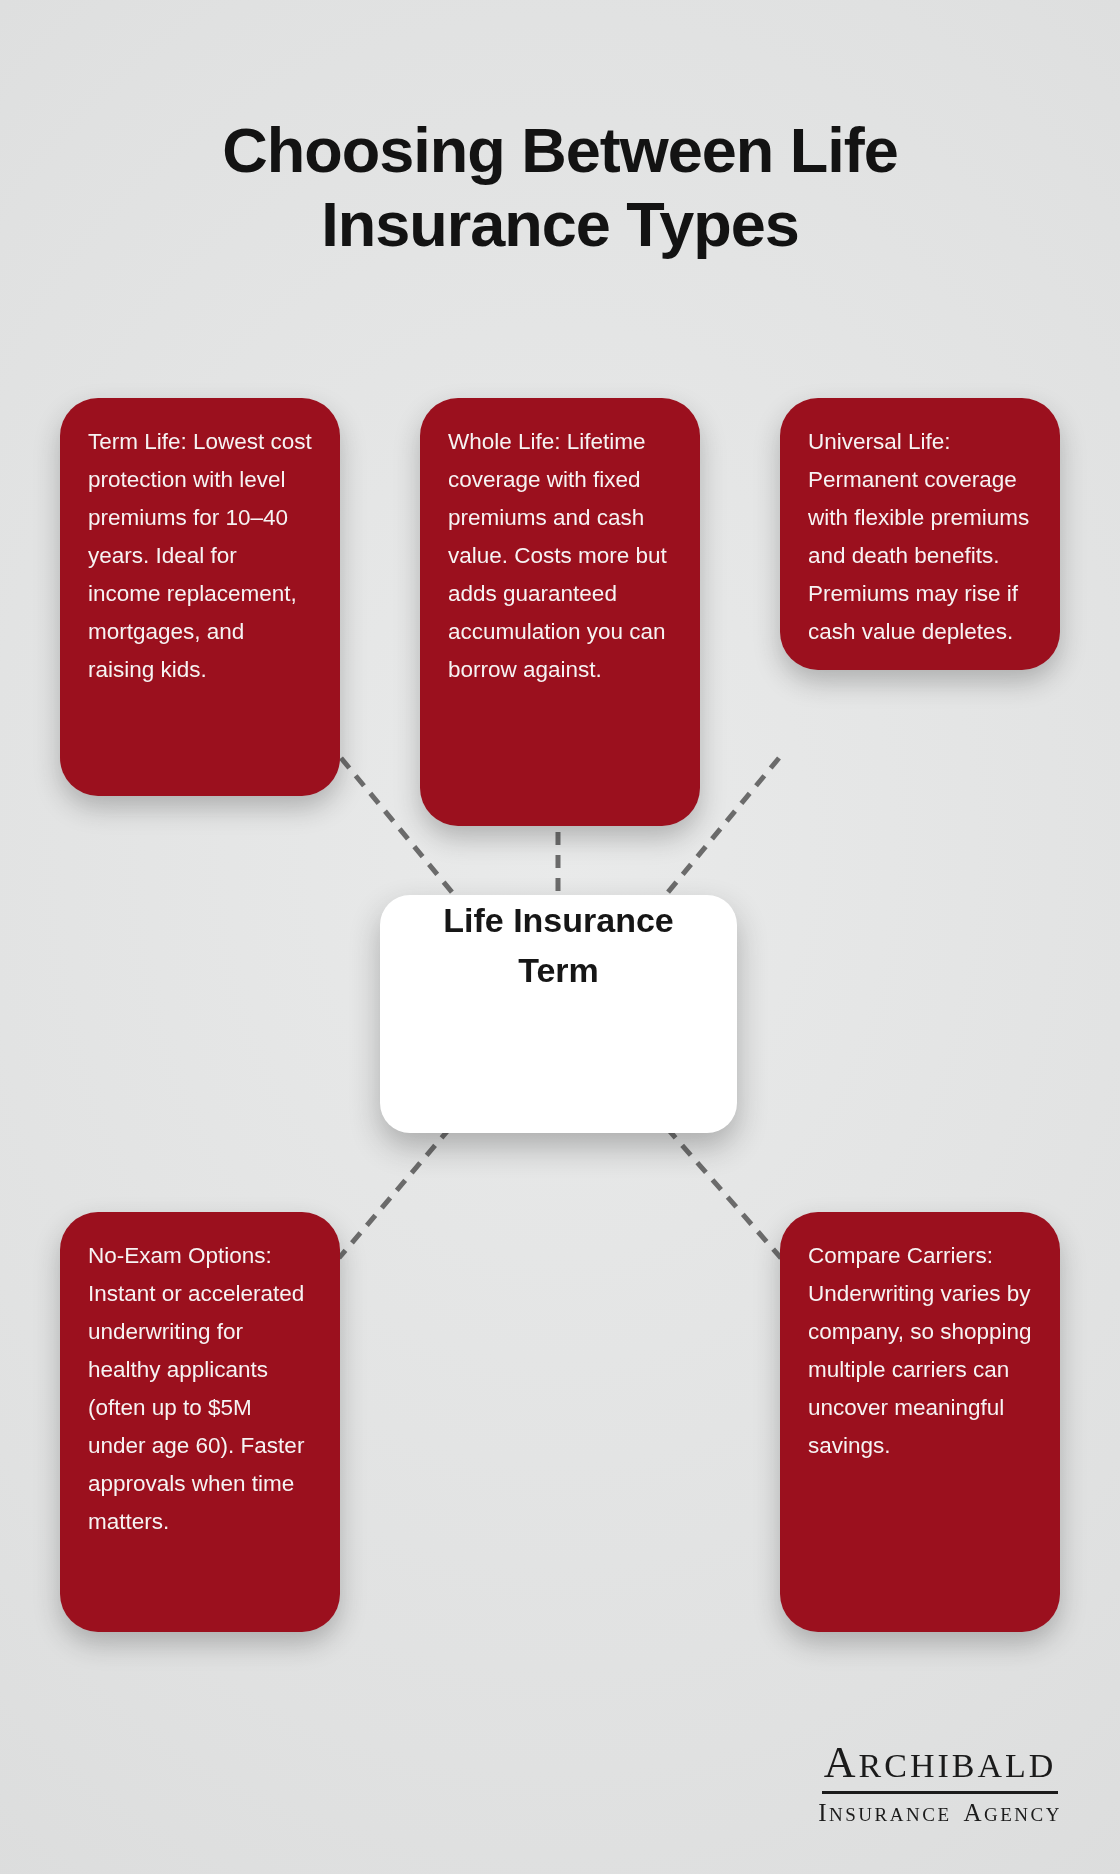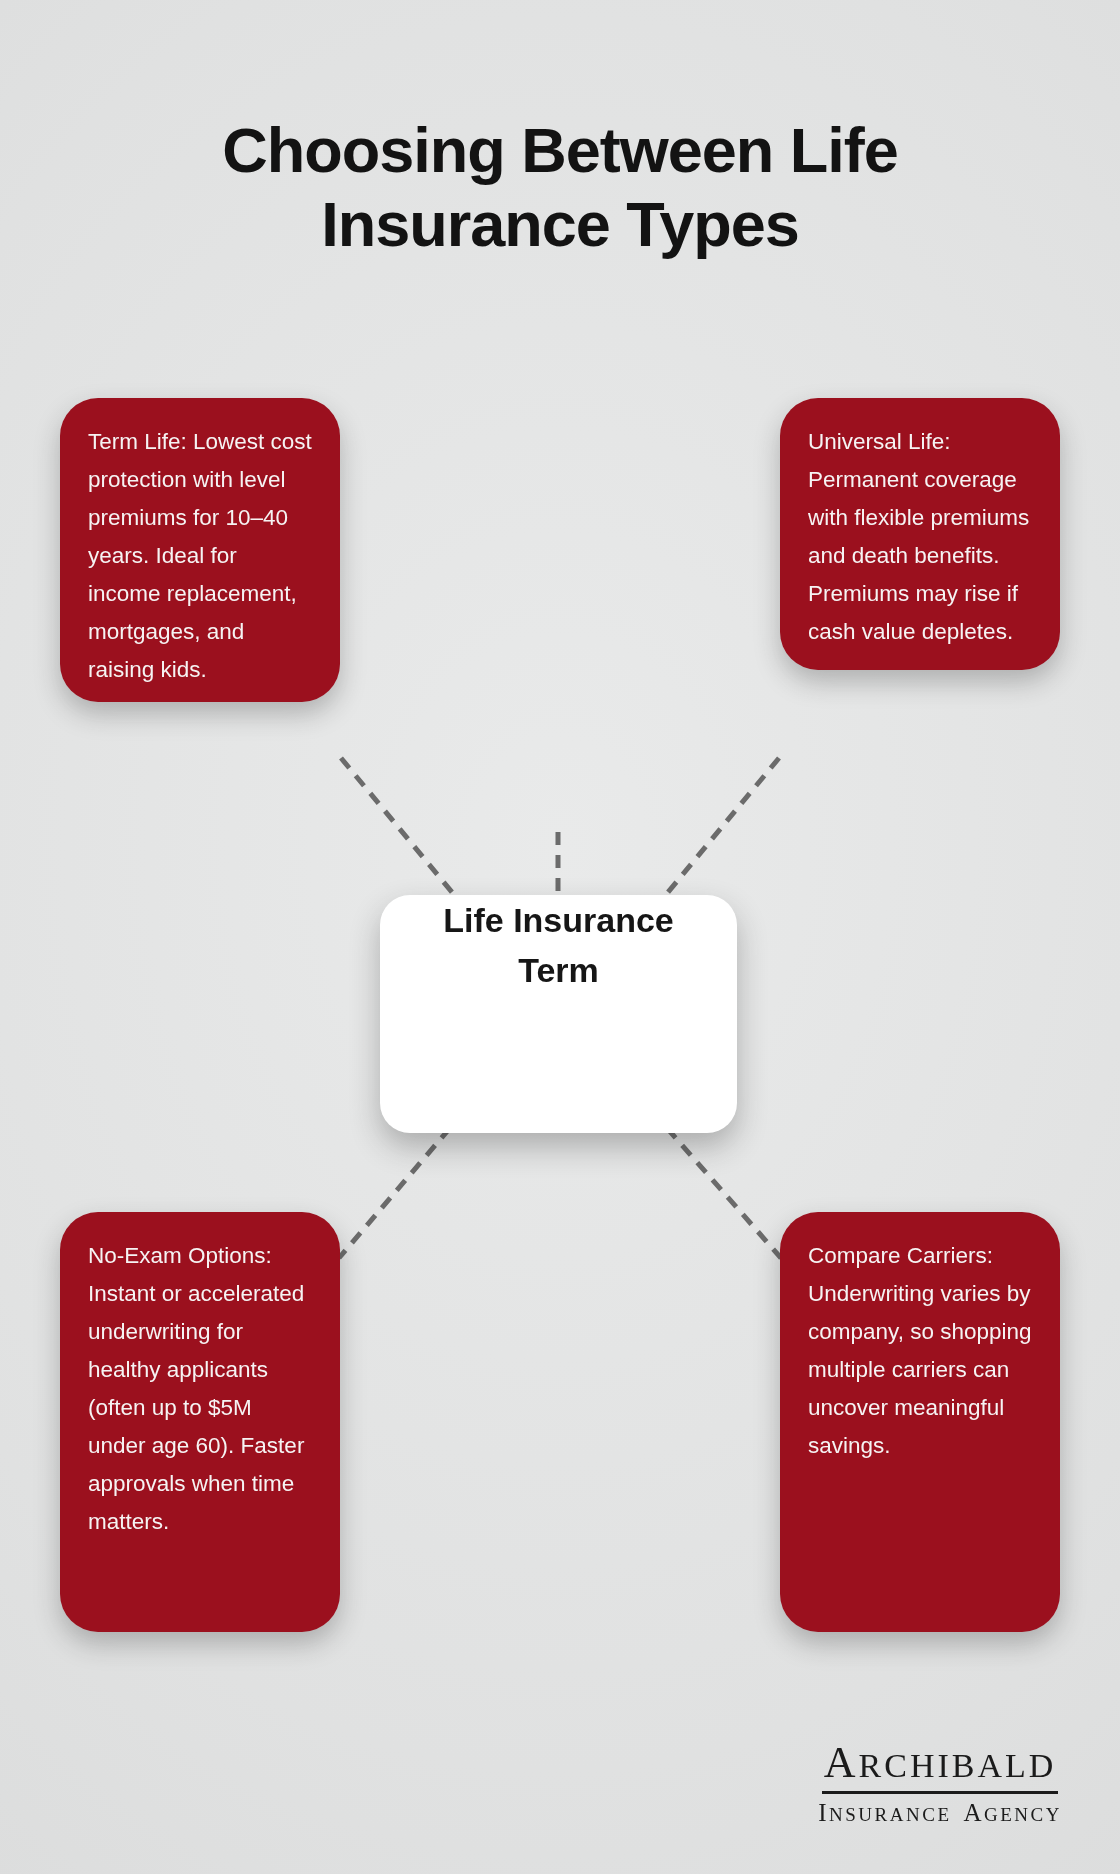--- a/index.html
+++ b/index.html
@@ -48,21 +48,21 @@
     box-sizing: border-box;
     padding: 25px 28px;
   }
   .node p {
     margin: 0;
     color: var(--node_text);
     font-size: 22.5px;
     line-height: 38px;
     font-weight: 400;
   }
-  .node-term-life      { left: 60px;  top: 398px;  height: 304px; }
+  .node-term-life      { left: 60px;  top: 398px;  height: 398px; }
   .node-whole-life     { left: 420px; top: 398px;  height: 428px; }
   .node-universal-life { left: 780px; top: 398px;  height: 272px; }
   .node-no-exam        { left: 60px;  top: 1212px; height: 420px; }
   .node-compare        { left: 780px; top: 1212px; height: 420px; }
 
   .center-node {
     position: absolute;
     left: 380px;
     top: 895px;
     width: 357px;
@@ -124,20 +124,23 @@
     <line x1="558" y1="832" x2="558" y2="893"></line>
     <line x1="779" y1="758" x2="664" y2="897"></line>
     <line x1="450" y1="1128" x2="339" y2="1258"></line>
     <line x1="667" y1="1128" x2="781" y2="1258"></line>
   </svg>
 
   <div class="node node-term-life">
     <p>Term Life: Lowest cost protection with level premiums for 10–40 years. Ideal for income replacement, mortgages, and raising kids.</p>
   </div>
 
+  <div class="node node-whole-life">
+    <p>Whole Life: Lifetime coverage with fixed premiums and cash value. Costs more but adds guaranteed accumulation you can borrow against.</p>
+  </div>
 
   <div class="node node-universal-life">
     <p>Universal Life: Permanent coverage with flexible premiums and death benefits. Premiums may rise if cash value depletes.</p>
   </div>
 
   <div class="node node-no-exam">
     <p>No-Exam Options: Instant or accelerated underwriting for healthy applicants (often up to $5M under age 60). Faster approvals when time matters.</p>
   </div>
 
   <div class="node node-compare">

